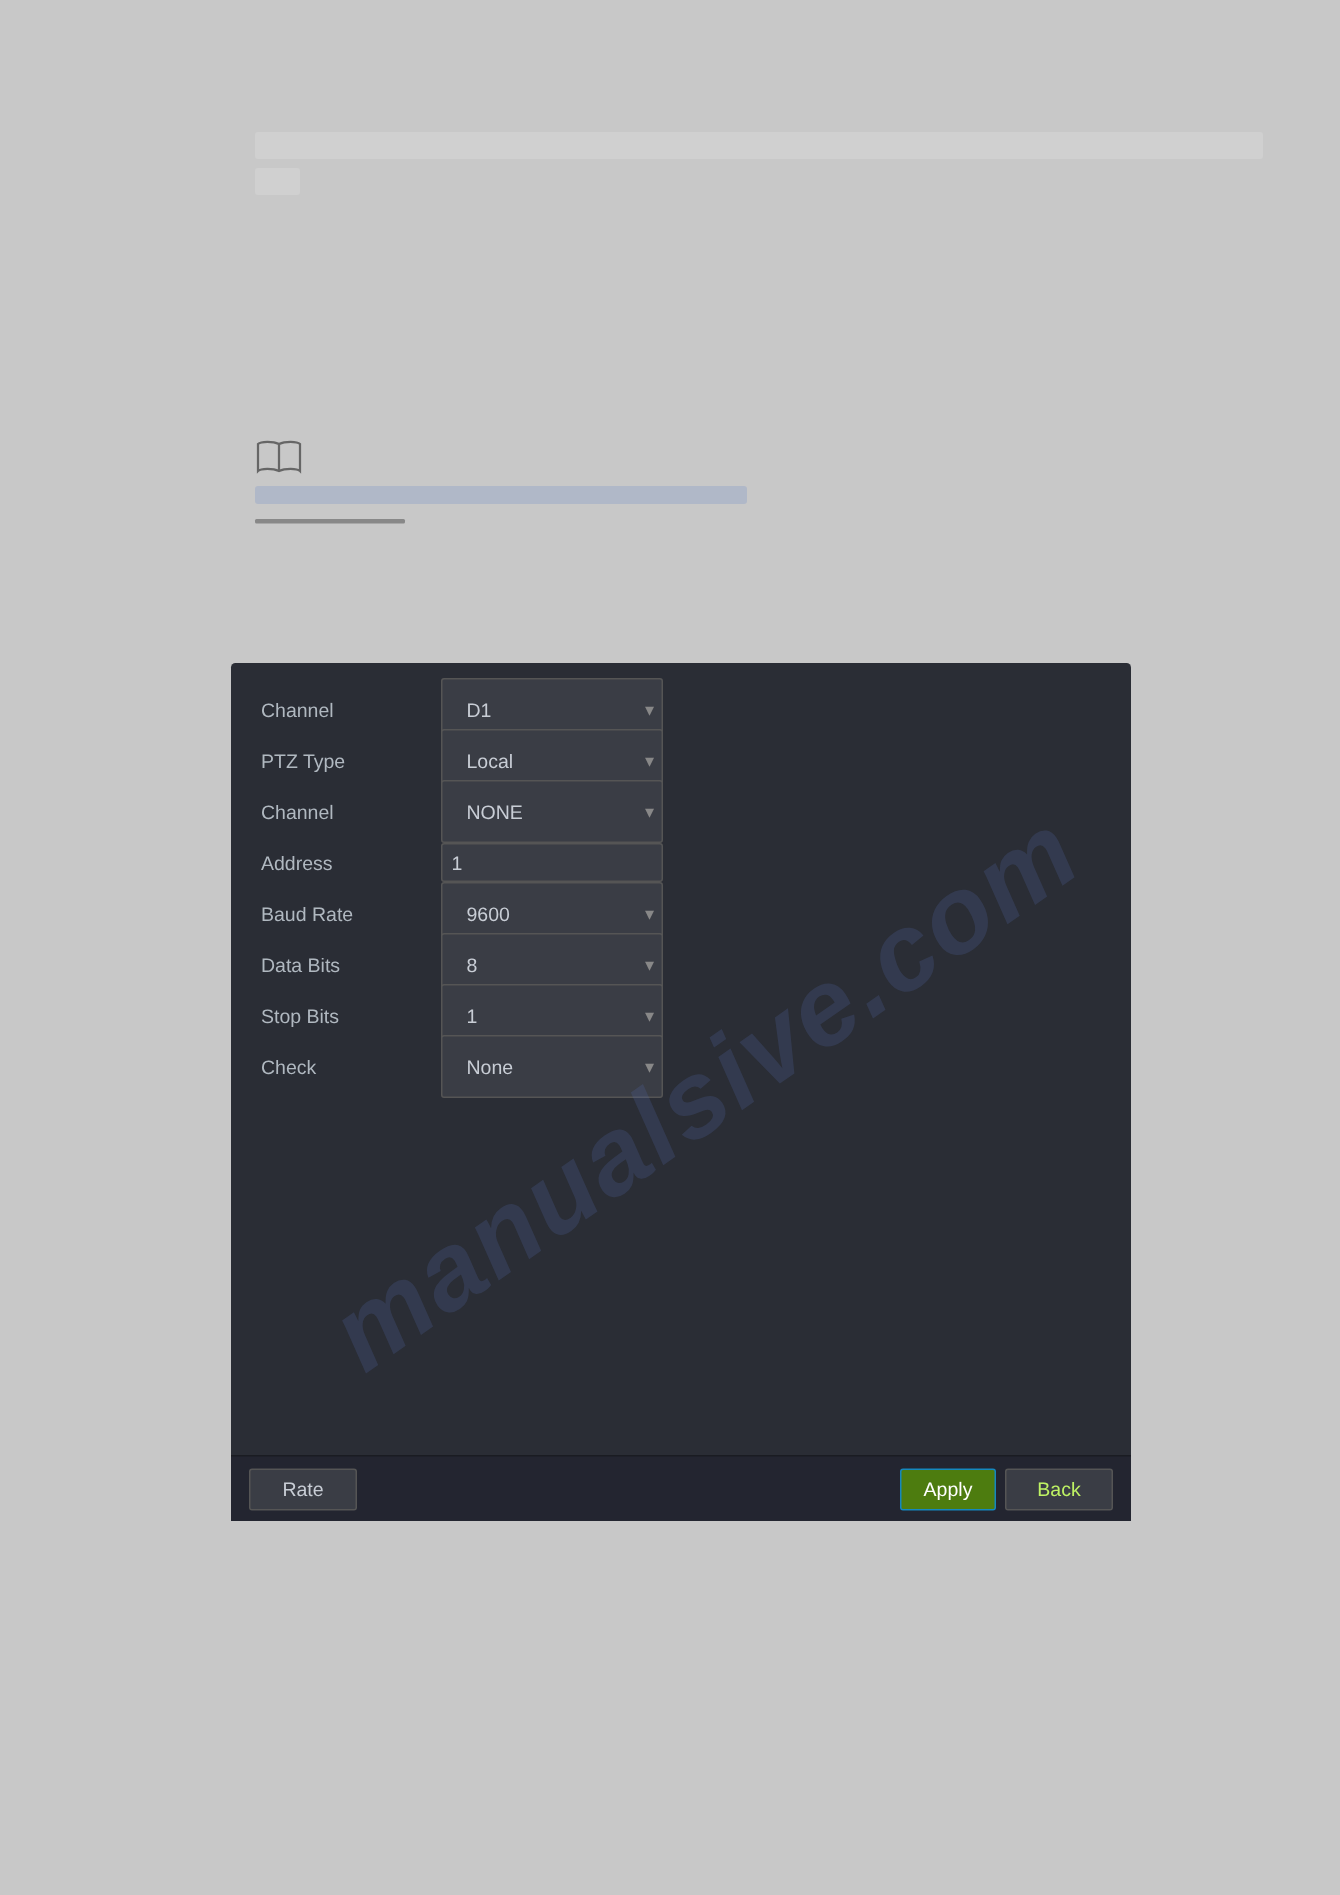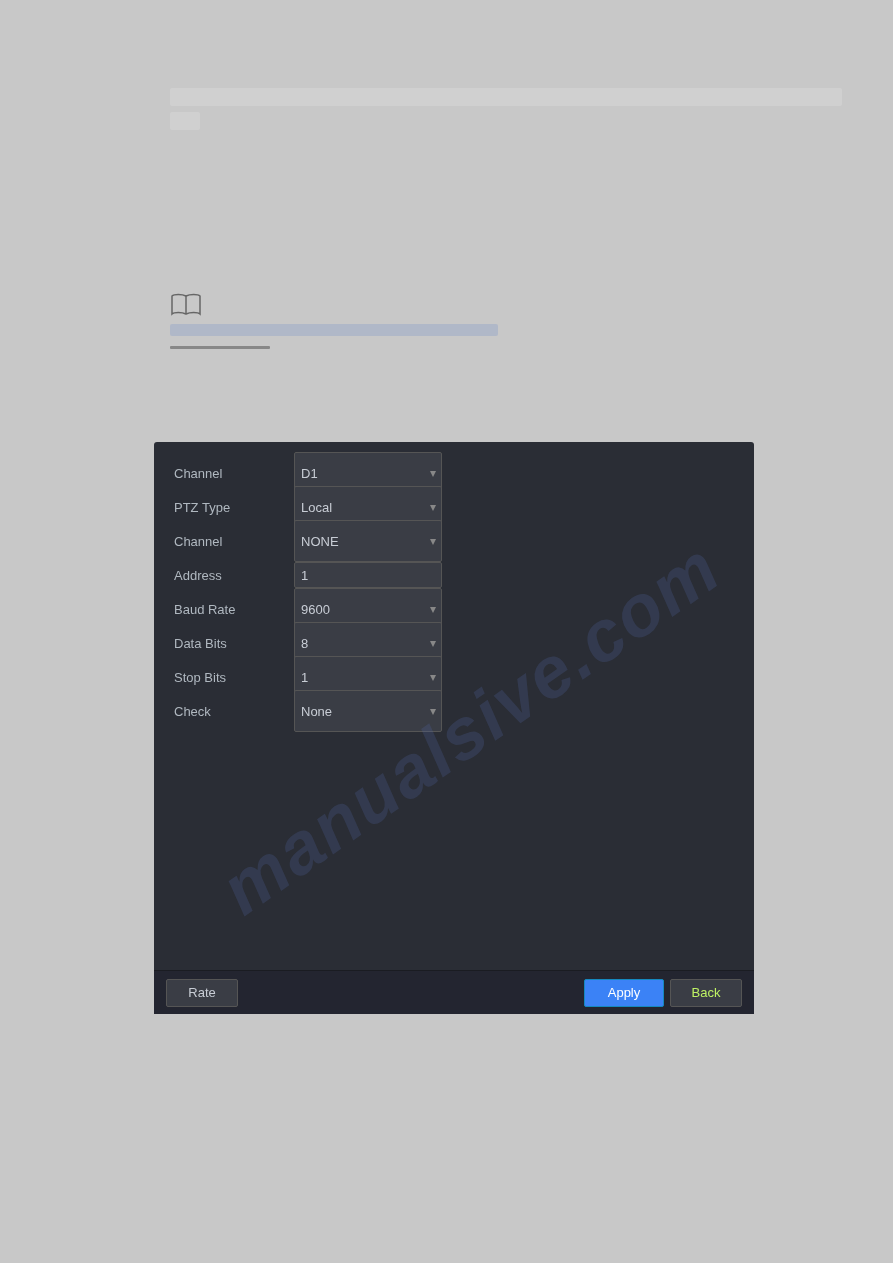--- a/index.html
+++ b/index.html
@@ -92,21 +92,21 @@
       font-size: 13px;
     }
 
     .form-select {
       width: 148px;
       height: 42px;
       background: #3a3d45;
       border: 1px solid #555;
       color: #c8cdd5;
       font-size: 13px;
-      padding: 2px 6px;
+      padding: 2px 16px;
       border-radius: 2px;
       appearance: none;
       -webkit-appearance: none;
       cursor: pointer;
       position: relative;
     }
 
     .select-wrapper {
       position: relative;
       width: 148px;
@@ -180,23 +180,23 @@
       cursor: pointer;
       text-align: center;
       line-height: 26px;
     }
 
     .btn-spacer {
       flex: 1;
     }
 
     .btn-apply {
-      width: 80px;
+      width: 64px;
       height: 28px;
-      background: #3b82f6;
+      background: #4d7c0f;
       border: 1px solid #1588be;
       color: #fff;
       font-size: 13px;
       border-radius: 2px;
       cursor: pointer;
       text-align: center;
       line-height: 26px;
       margin-right: 6px;
     }
 

